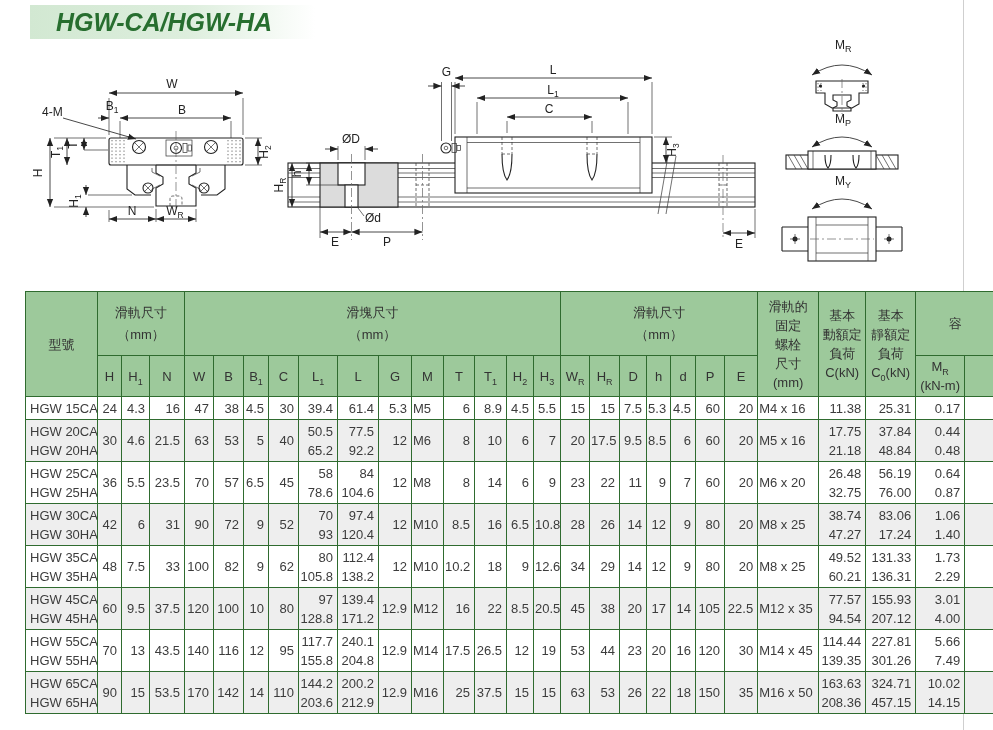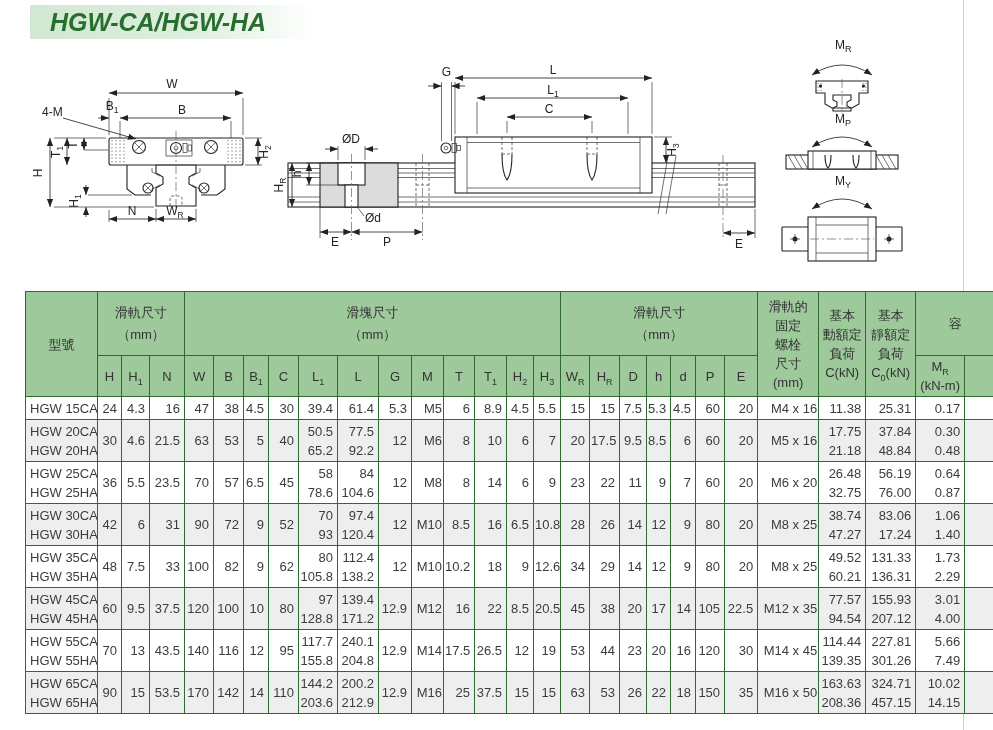--- a/index.html
+++ b/index.html
@@ -2,21 +2,21 @@
 <html><head>
 <meta charset="utf-8">
 <style>
   html,body{margin:0;padding:0;background:#fff;}
   body{position:relative;width:993px;height:730px;overflow:hidden;
        font-family:"Liberation Sans","DejaVu Sans",sans-serif;color:#3c3c3c;}
   .vrule{position:absolute;left:963px;top:0;width:1px;height:730px;background:#cfcfcf;z-index:0;}
   .title-bar{position:absolute;left:30px;top:5px;width:285px;height:34px;
      background:linear-gradient(90deg,#d2e8d2 0%,#ddeedd 55%,#ffffff 100%);
      display:flex;align-items:center;z-index:1;}
-  .title-bar h1{margin:10px;padding-left:10px;font-size:25px;font-style:italic;font-weight:bold;color:#276e2f;}
+  .title-bar h1{margin:16px;padding-left:10px;font-size:25px;font-style:italic;font-weight:bold;color:#276e2f;}
   svg{position:absolute;z-index:1;overflow:visible;}
   #front{left:20px;top:58px;} #side{left:275px;top:50px;} #moments{left:780px;top:35px;}
   svg text{font-family:"Liberation Sans","DejaVu Sans",sans-serif;font-size:12px;fill:#222;}
   .out{stroke:#222;stroke-width:1.1;fill:none;}
   .thin{stroke:#333;stroke-width:0.7;fill:none;}
   .dash{stroke-dasharray:3 2;}
   .dot{stroke-dasharray:1.3 2.2;}
   .cl{stroke:#666;stroke-width:0.7;stroke-dasharray:9 3 2 3;fill:none;}
   .dim{stroke:#333;stroke-width:0.9;fill:none;}
   .ext{stroke:#333;stroke-width:0.7;fill:none;}
@@ -25,21 +25,21 @@
   
   .table-wrap{position:absolute;left:25px;top:291px;z-index:2;}
   table{border-collapse:collapse;table-layout:fixed;width:969px;font-size:13px;}
   th,td{border:1px solid #2f6b2f;overflow:hidden;white-space:nowrap;vertical-align:middle;}
   th{background:#9dc99b;font-weight:normal;color:#333;text-align:center;line-height:19px;}
   thead .grp{line-height:22px;}
   td{background:#ffffff;}
   tr.alt td{background:#eeeeee;}
   td.model{text-align:right;padding-left:4px;}
   td.num{text-align:right;padding-right:4px;}
-  td.ctr{text-align:right;}
+  td.ctr{text-align:left;}
   td div{line-height:19px;}
   tr.r1{height:23px;} tr.rn{height:42px;}
   tr.group-row{height:64px;} tr.sub-row{height:38px;}
   sub{font-size:9px;line-height:0;}
 </style>
 </head>
 <body>
 
 <div class="vrule"></div>
 
@@ -506,21 +506,21 @@
           </td>
           <td class="num">
             <div>17.75</div>
             <div>21.18</div>
           </td>
           <td class="num">
             <div>37.84</div>
             <div>48.84</div>
           </td>
           <td class="num">
-            <div>0.30</div>
+            <div>0.44</div>
             <div>0.48</div>
           </td>
           <td class="num"></td>
         </tr>
         <tr class="rn">
           <td class="model">
             <div>HGW 25CA</div>
             <div>HGW 25HA</div>
           </td>
           <td class="num">

